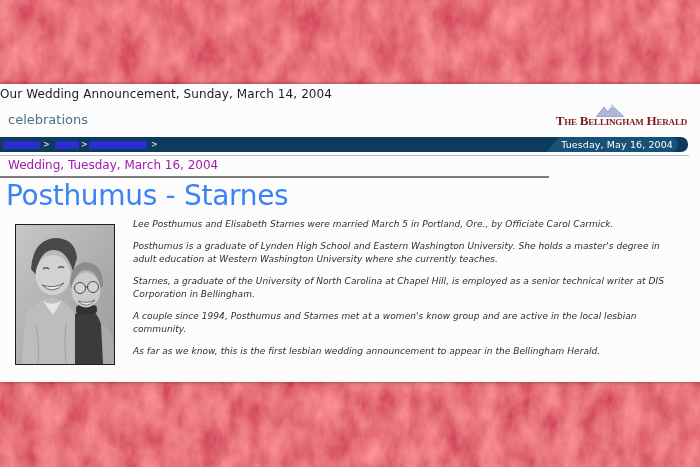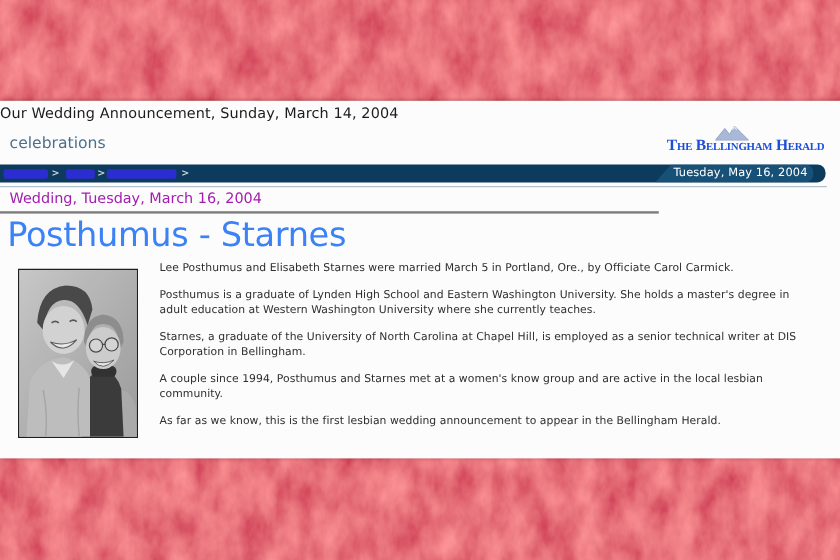--- a/index.html
+++ b/index.html
@@ -12,21 +12,21 @@
         background:#fcfcfc;box-shadow:0 0 4px rgba(70,0,12,.55);}
 
   .caption{position:absolute;top:3px;left:0;width:100%;text-align:left;
            font-size:12px;color:#1c1c1c;letter-spacing:.1px;}
 
   .section-title{position:absolute;top:28px;left:8px;font-size:13px;color:#4a708c;}
 
   .logo{position:absolute;top:26px;right:13px;height:20px;white-space:nowrap;}
   .logo .name{position:relative;z-index:2;font-family:"Liberation Serif",serif;
               font-weight:700;font-variant:small-caps;font-size:13px;
-              letter-spacing:-.2px;color:#1d4ed8;text-align:center;}
+              letter-spacing:-.2px;color:#7f1d1d;text-align:center;}
   .logo .mountain{position:absolute;left:40px;top:-5px;z-index:1;}
 
   .navbar{position:absolute;top:53px;left:0;width:688px;height:15px;
           background:#0d3b5e;border-radius:0 7px 7px 0;}
   .pill{position:absolute;top:3.5px;height:8px;background:#2b2dd1;border-radius:2px;}
   .pill.p1{left:3px;width:37px;}
   .pill.p2{left:55px;width:24px;}
   .pill.p3{left:89px;width:58px;}
   .arrow{position:absolute;top:0;height:15px;line-height:15px;font-size:8px;
          font-weight:bold;color:#c9d4de;}
@@ -44,21 +44,21 @@
 
   .headline{position:absolute;top:95px;left:6px;margin:0;font-size:28px;
             font-weight:400;color:#3b82f6;letter-spacing:-.3px;}
 
   .photo{position:absolute;top:140px;left:15px;width:98px;height:139px;
          border:1px solid #1f1f1f;background:#bdbdbd;}
   .photo svg{display:block;}
 
   .body-col{position:absolute;top:134px;left:133px;width:560px;}
   .body-col p{margin:0 0 9px 0;font-size:9px;line-height:13px;color:#2e2e2e;
-              white-space:pre;letter-spacing:.05px;}
+              white-space:pre;letter-spacing:.05px;font-style:italic;}
 </style>
 </head>
 <body>
 
 <div class="stage">
 
   <svg class="fabric" width="700" height="467" xmlns="http://www.w3.org/2000/svg">
     <defs>
       <filter id="fab" x="-5%" y="-5%" width="110%" height="110%">
         <feTurbulence type="fractalNoise" baseFrequency="0.05 0.028" numOctaves="4" seed="11" result="n"></feTurbulence>

